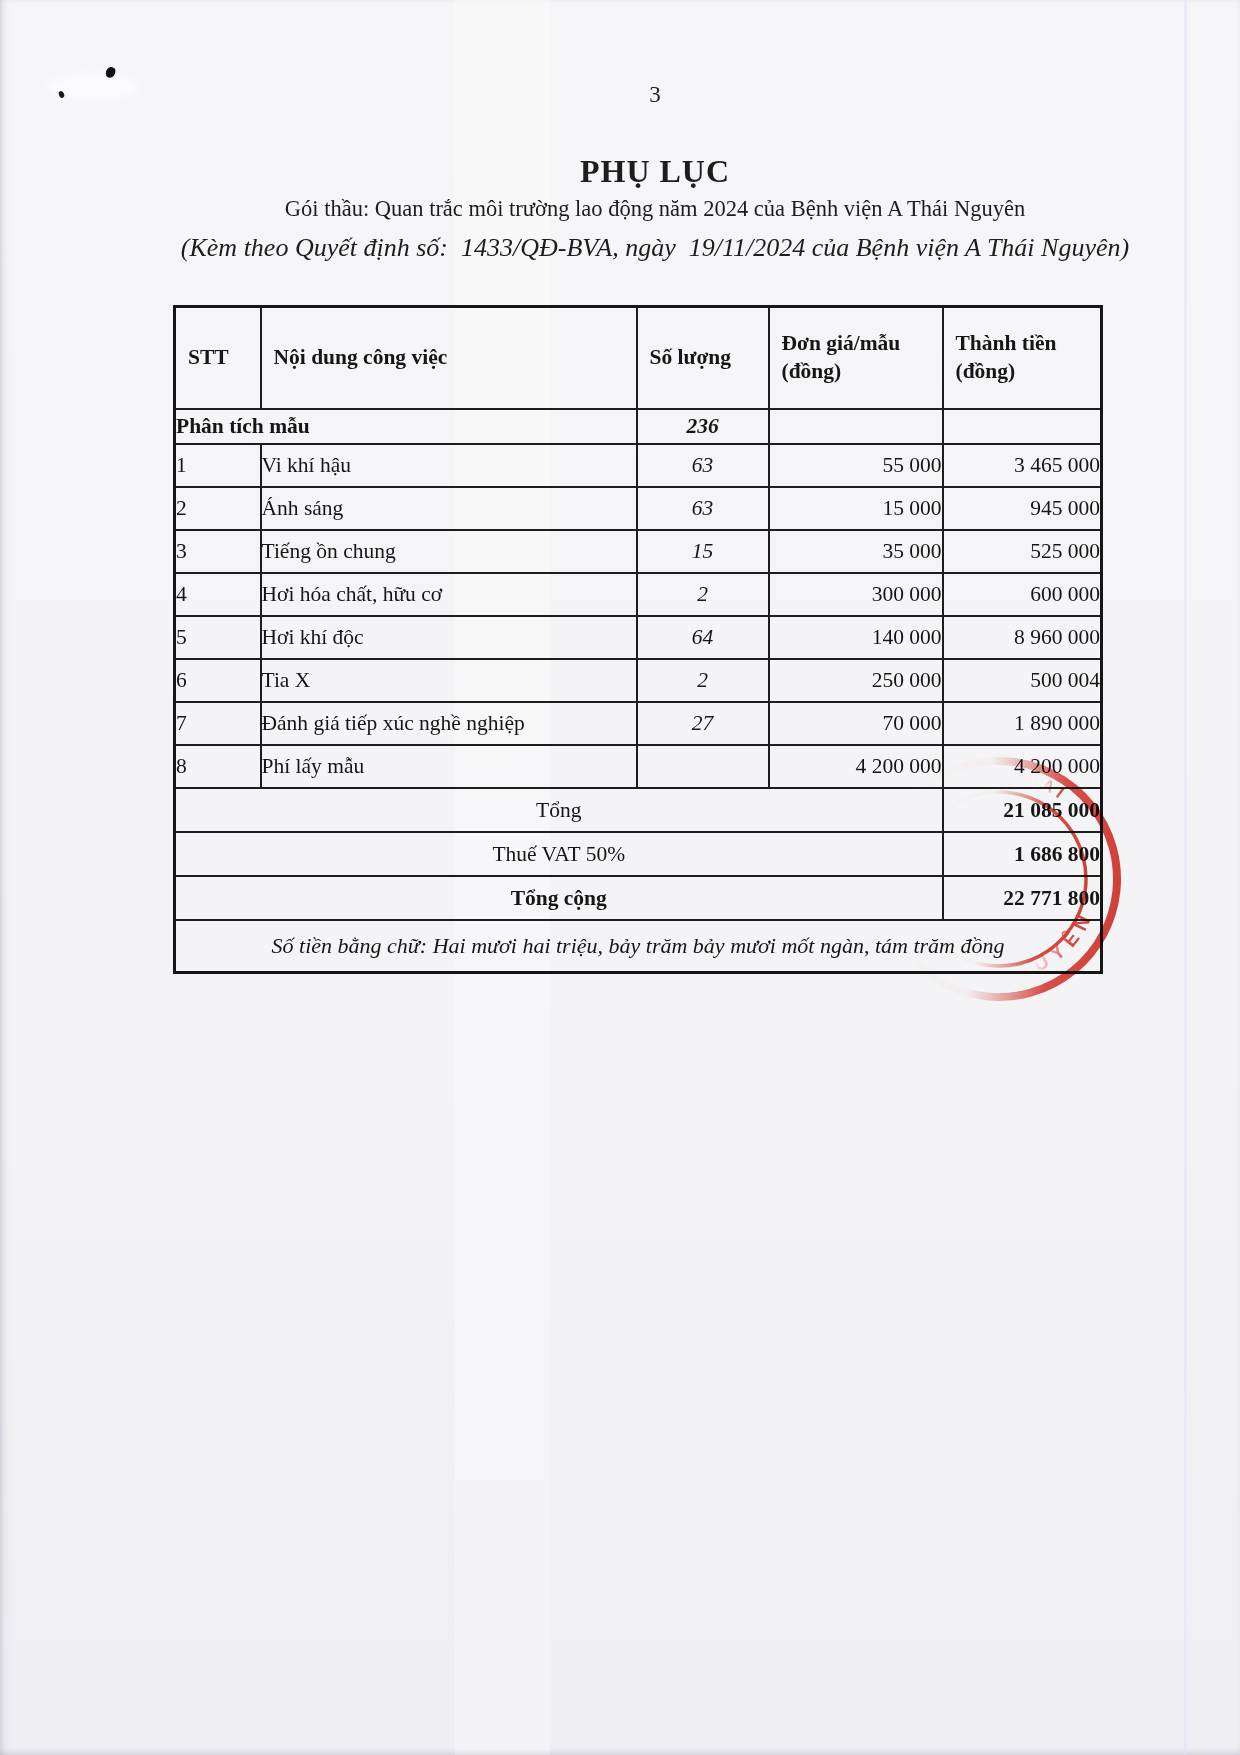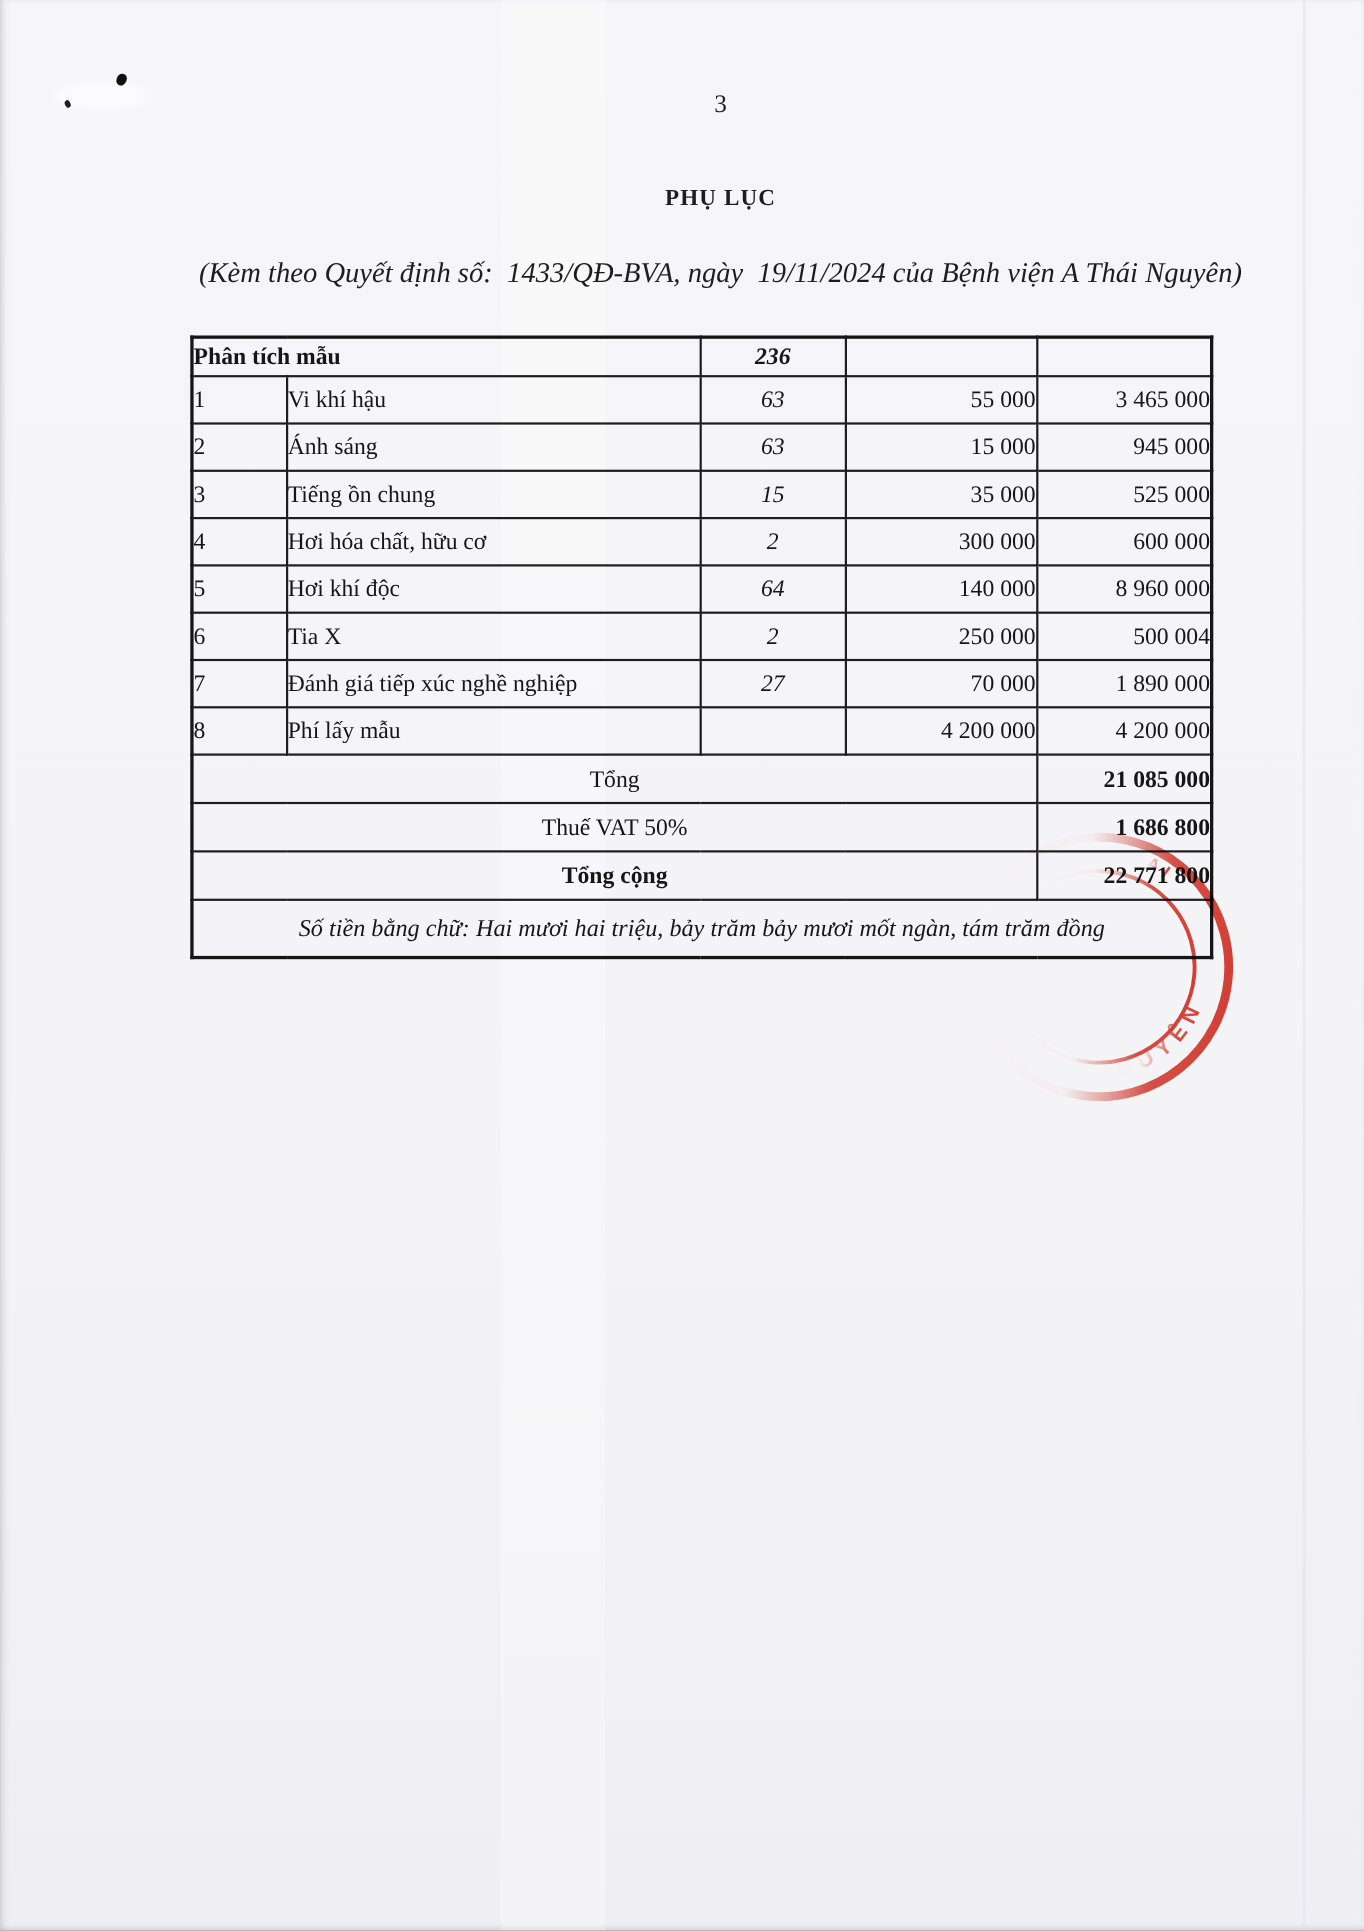--- a/index.html
+++ b/index.html
@@ -22,21 +22,21 @@
   
   .ink-smudge { position:absolute; left:52px; top:78px; width:82px; height:18px;
     background:#fbfbfd; border-radius:50%; box-shadow:0 0 8px 4px #fbfbfd; }
   .ink-dot-1 { position:absolute; left:106px; top:67px; width:9px; height:11px;
     background:#101010; border-radius:55% 45% 60% 50%; transform:rotate(18deg); }
   .ink-dot-2 { position:absolute; left:59px; top:91px; width:5px; height:7px;
     background:#1c1c1c; border-radius:60% 45% 55% 40%; transform:rotate(-30deg); }
 
   .center-axis { position:absolute; left:70px; width:1170px; text-align:center; }
   .page-number { top:82px; font-size:23px; }
-  .doc-title  { top:153px; font-size:21px; font-weight:bold; letter-spacing:1px;margin-top:14px; }
+  .doc-title  { top:153px; font-size:32px; font-weight:bold; letter-spacing:1px; }
   .doc-subtitle { top:196px; font-size:22.5px; }
   .doc-note { top:233px; font-size:26px; font-style:italic; }
 
   table.doc-table {
     position:absolute; left:173px; top:305px; width:927px;
     border-collapse:collapse; table-layout:fixed;
     font-size:21.5px; color:#161616;
     border:3px solid #161616;
   }
   .doc-table th, .doc-table td {
@@ -75,31 +75,41 @@
 
   <div class="streak-light streak-a"></div>
   <div class="streak-light streak-b"></div>
 
   <div class="ink-smudge"></div>
   <div class="ink-dot-1"></div>
   <div class="ink-dot-2"></div>
 
   <div class="center-axis page-number">3</div>
   <div class="center-axis doc-title">PHỤ LỤC</div>
+  <div class="center-axis doc-subtitle">Gói thầu: Quan trắc môi trường lao động năm 2024 của Bệnh viện A Thái Nguyên</div>
   <div class="center-axis doc-note">(Kèm theo Quyết định số:&nbsp; 1433/QĐ-BVA, ngày&nbsp; 19/11/2024 của Bệnh viện A Thái Nguyên)</div>
 
   <table class="doc-table">
     <colgroup>
       <col style="width:86px">
         <col style="width:376px">
         <col style="width:132px">
       <col style="width:174px">
         <col style="width:159px">
     </colgroup>
     <tbody>
+        <tr>
+      <th>STT</th>
+      <th>Nội dung công việc</th>
+      <th>Số lượng</th>
+      <th class="pre">Đơn giá/mẫu
+(đồng)</th>
+      <th class="pre">Thành tiền
+(đồng)</th>
+    </tr>
     <tr class="row-group">
       <td colspan="2" class="cell-stt b">Phân tích mẫu</td>
       <td class="cell-qty b">236</td>
       <td></td>
       <td></td>
     </tr>
     <tr class="row-data">
       <td class="cell-stt">1</td>
       <td class="cell-name">Vi khí hậu</td>
       <td class="cell-qty">63</td>

